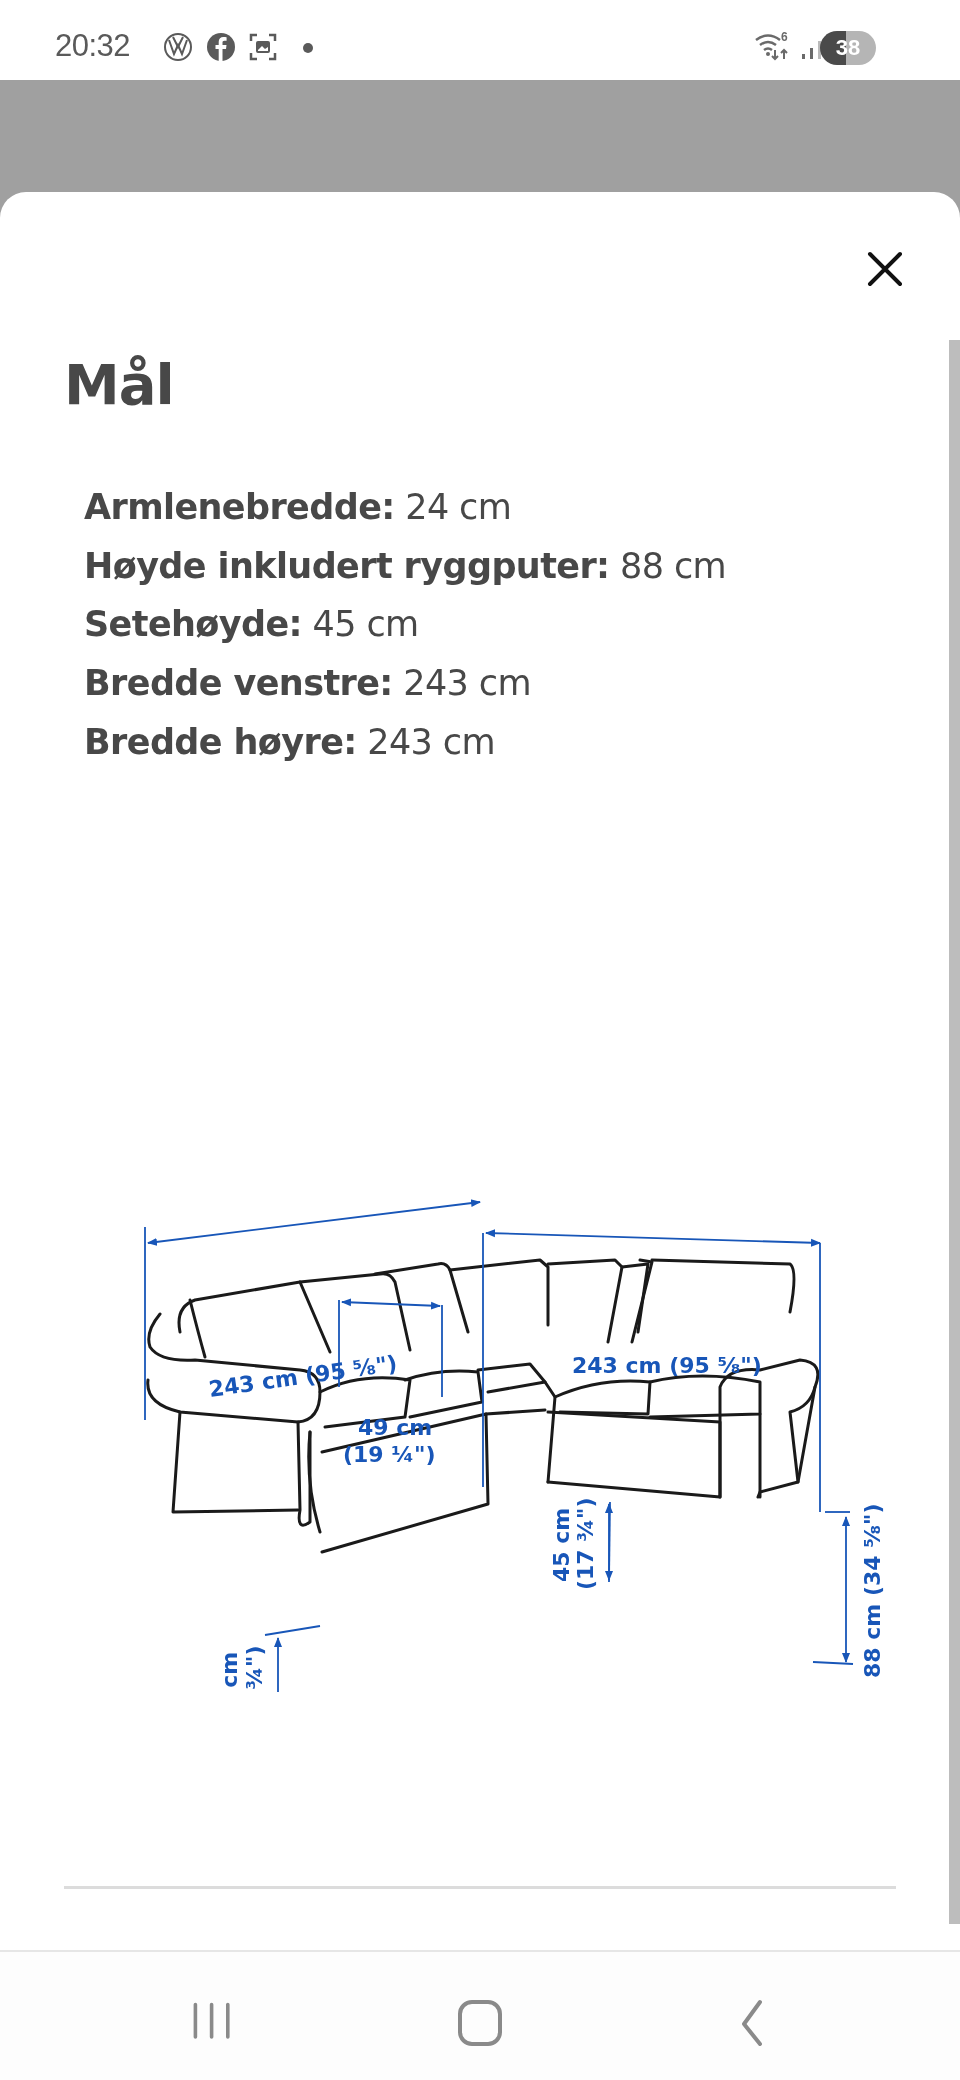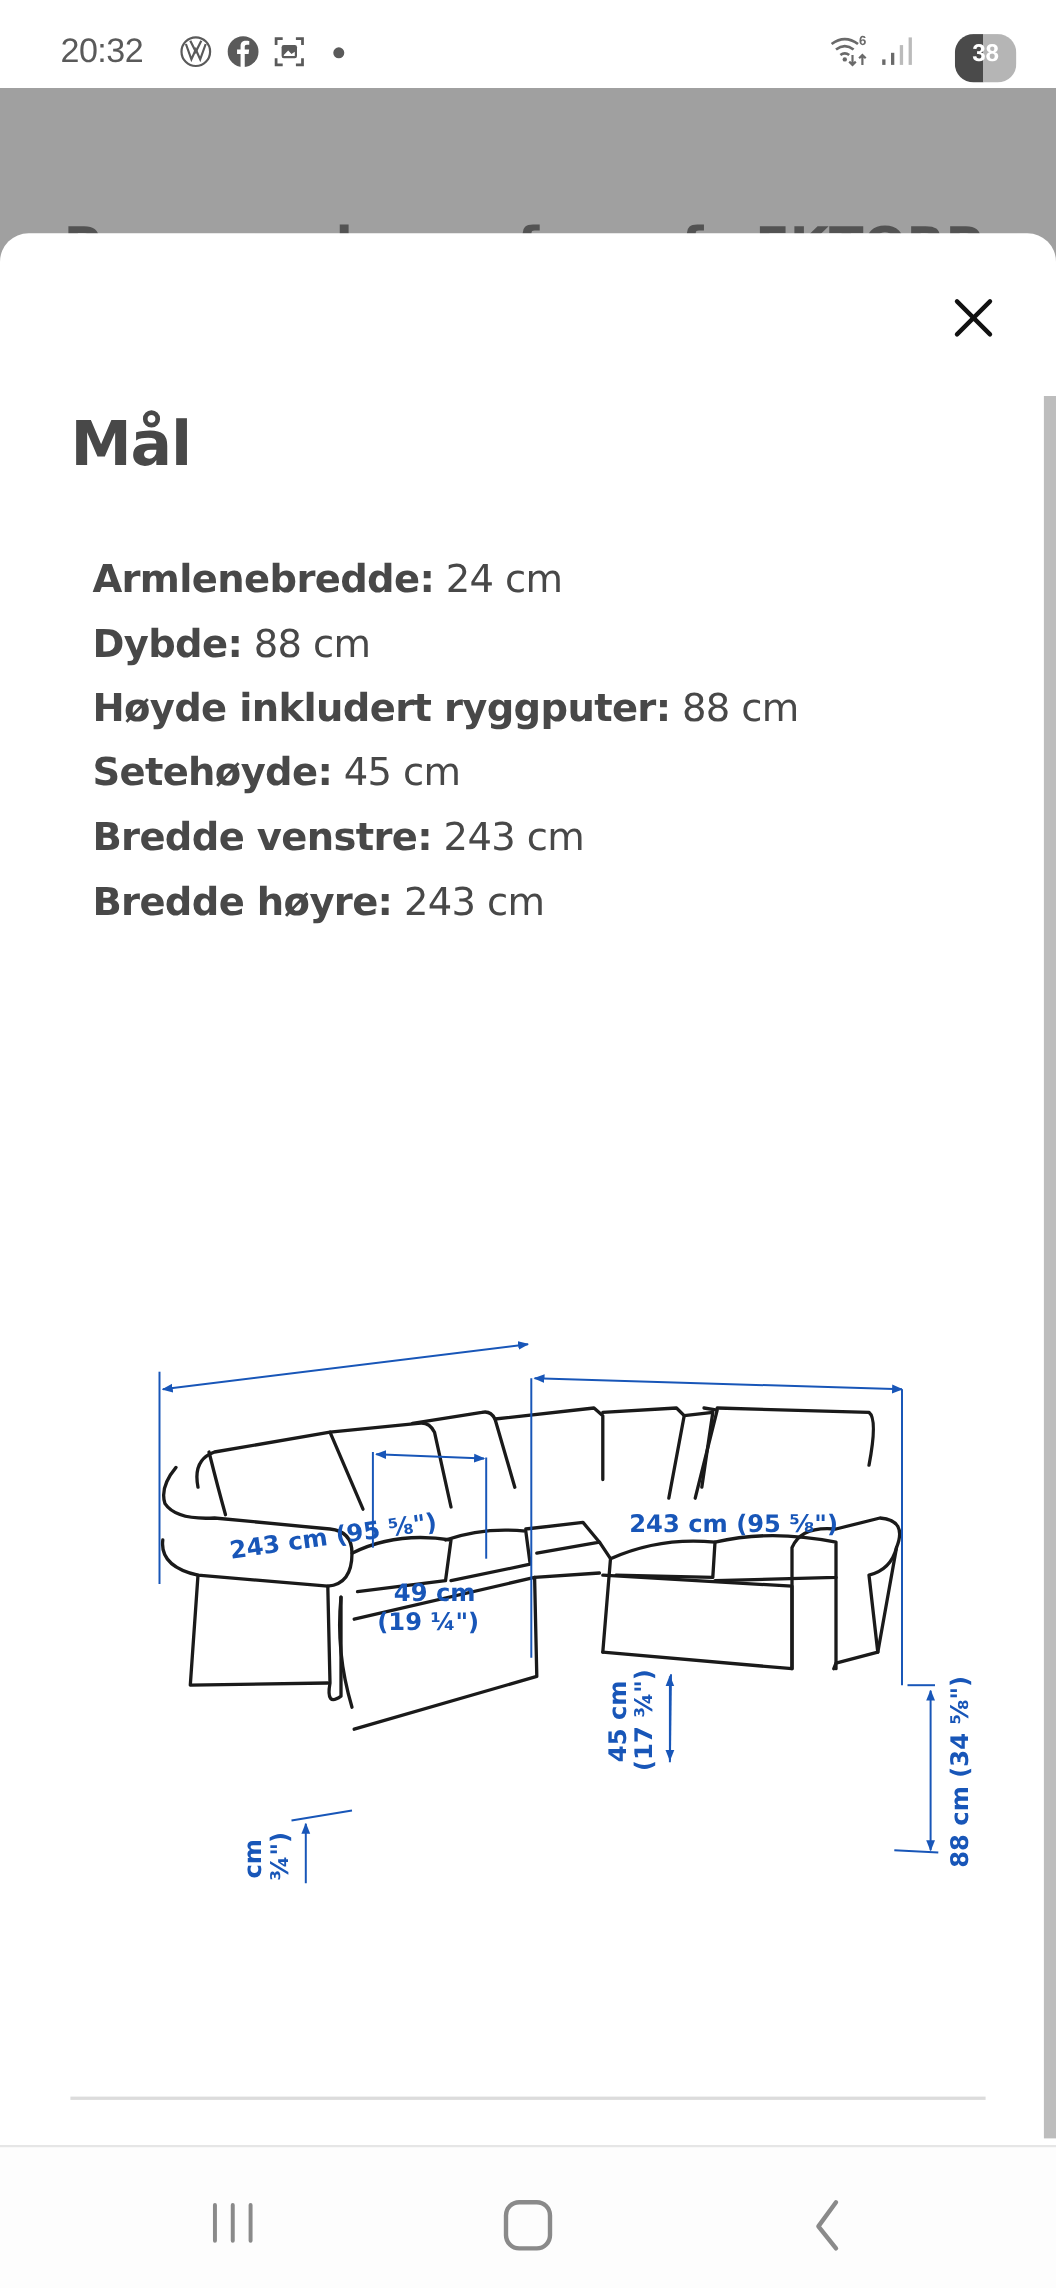--- a/index.html
+++ b/index.html
@@ -2,29 +2,29 @@
 <html><head>
 <meta charset="utf-8">
 <style>
   * { box-sizing: border-box; margin: 0; padding: 0; }
   html, body { width: 960px; height: 2080px; overflow: hidden; background: #ffffff; }
   body { position: relative; font-family: "DejaVu Sans", "Liberation Sans", sans-serif; color: #484848; }
 
   .status-bar { position: absolute; left: 0; top: 0; width: 960px; height: 80px; background: #ffffff; border-radius: 27px; }
   .status-time { position: absolute; left: 55px; top: 28px; font-size: 31px; color: #5a5a5a; font-family: "Liberation Sans", sans-serif; letter-spacing: -0.5px; }
   .status-icon { position: absolute; top: 32px; width: 30px; height: 30px; }
-  .battery-pill { position: absolute; left: 868px; top: 31px; width: 56px; height: 44px; border-radius: 17px; overflow: hidden; display: flex; }
+  .battery-pill { position: absolute; left: 820px; top: 31px; width: 56px; height: 34px; border-radius: 17px; overflow: hidden; display: flex; }
   .battery-pill .half-dark { width: 26px; background: #4a4a4a; }
   .battery-pill .half-light { flex: 1; background: #b5b5b5; }
   .battery-pill span { position: absolute; left: 0; top: 0; width: 56px; height: 34px; line-height: 34px; text-align: center; color: #ffffff; font-weight: bold; font-size: 22px; font-family: "Liberation Sans", sans-serif; }
 
   .backdrop { position: absolute; left: 0; top: 80px; width: 960px; height: 200px; background: #a0a0a0; overflow: hidden; }
   .backdrop-title { position: absolute; left: 58px; top: 116px; font-size: 46px; color: #333; font-weight: bold; white-space: nowrap; opacity: 0.7; }
 
-  .sheet { position: absolute; left: 0; top: 212px; width: 960px; height: 1742px; background: #ffffff; border-radius: 26px 26px 0 0; }
+  .sheet { position: absolute; left: 0; top: 192px; width: 960px; height: 1742px; background: #ffffff; border-radius: 26px 26px 0 0; }
   .close-btn { position: absolute; left: 862px; top: 54px; width: 46px; height: 46px; cursor: pointer; }
   .scrollbar { position: absolute; left: 949px; top: 148px; width: 11px; height: 1584px; background: #bdbdbd; }
 
   .sheet-title { position: absolute; left: 64px; top: 160px; font-size: 56px; font-weight: bold; color: #484848; font-family: "DejaVu Sans", sans-serif; letter-spacing: -1px; }
 
   .spec-list { position: absolute; left: 64px; top: 286px; list-style: none; margin-left: 20px; }
   .spec-list li { font-size: 35px; line-height: 58.7px; color: #484848; white-space: nowrap; letter-spacing: -0.6px; }
   .spec-list .lbl { font-weight: bold; }
 
   .diagram { position: absolute; left: 70px; top: 940px; width: 840px; height: 560px; }
@@ -86,21 +86,20 @@
     <svg viewBox="0 0 46 46" width="46" height="46">
       <path d="M8 8 L38 38 M38 8 L8 38" stroke="#111111" stroke-width="4" stroke-linecap="round"></path>
     </svg>
   </div>
   <div class="scrollbar"></div>
 
   <h1 class="sheet-title">Mål</h1>
 
   <ul class="spec-list">
     <li><span class="lbl">Armlenebredde:</span> <span>24 cm</span></li>
-    <li><span class="lbl">Dybde:</span> <span>88 cm</span></li>
     <li><span class="lbl">Høyde inkludert ryggputer:</span> <span>88 cm</span></li>
     <li><span class="lbl">Setehøyde:</span> <span>45 cm</span></li>
     <li><span class="lbl">Bredde venstre:</span> <span>243 cm</span></li>
     <li><span class="lbl">Bredde høyre:</span> <span>243 cm</span></li>
   </ul>
 
   <svg class="diagram" viewBox="70 940 840 560">
     <defs>
       <marker id="ah" markerWidth="10" markerHeight="10" refX="9" refY="5" orient="auto-start-reverse" markerUnits="userSpaceOnUse">
         <path d="M0 1 L10 5 L0 9 Z" fill="#1856b8"></path>

